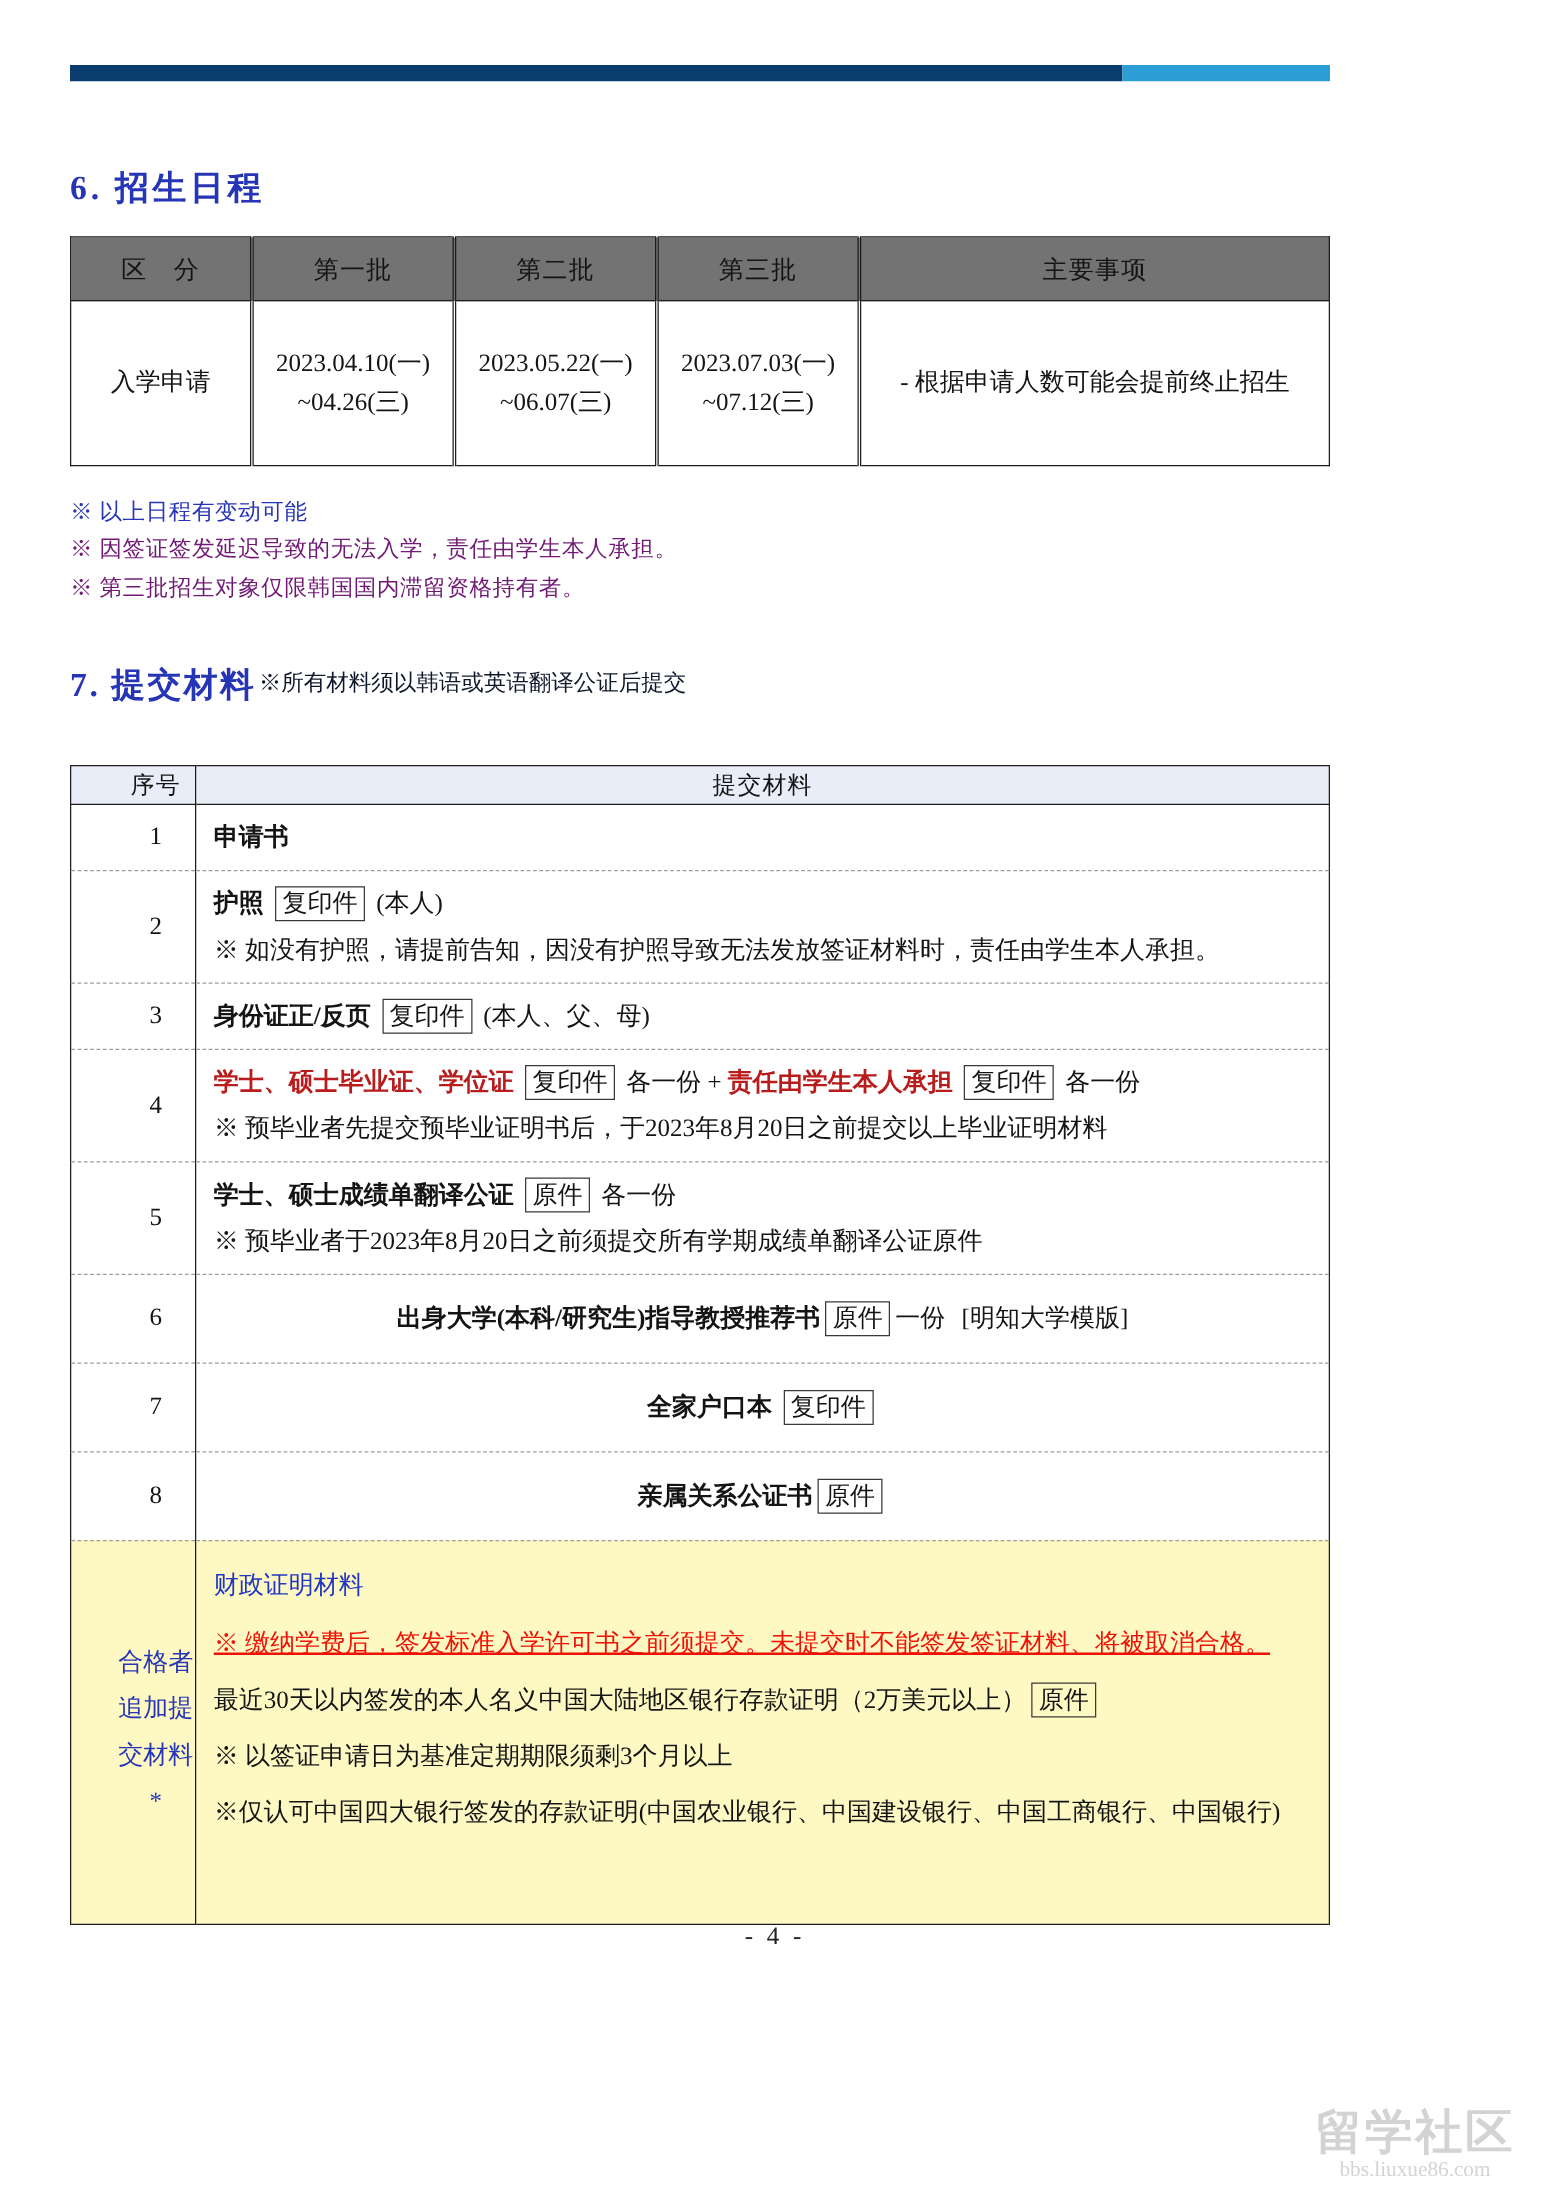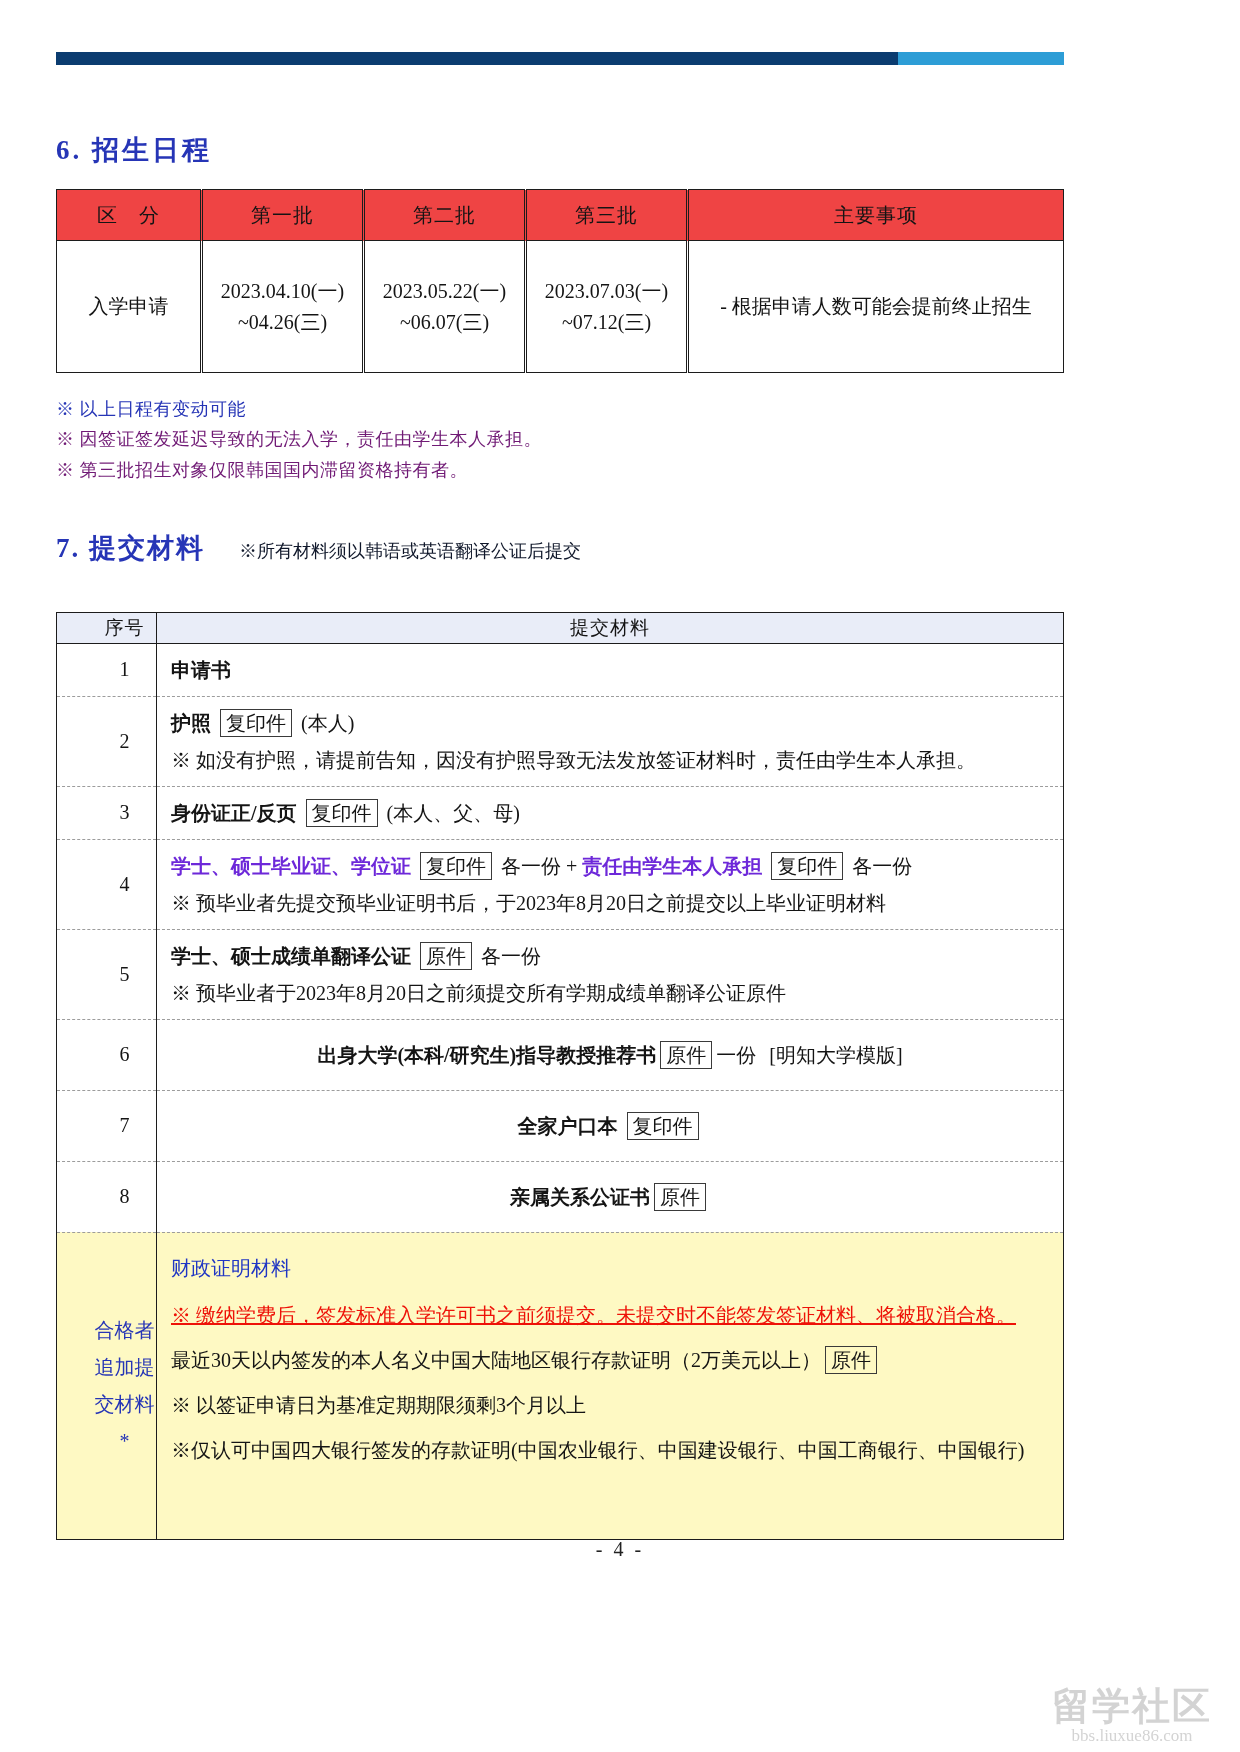--- a/index.html
+++ b/index.html
@@ -12,49 +12,49 @@
 
   
   .top-bar { margin-top:52px; height:13px; display:flex; }
   .bar-dark { width:842px; background:#0b3c70; }
   .bar-light { flex:1; background:#2d9dd6; }
 
   
   .sec-title {
     margin-top:67px; font-size:27px; font-weight:bold; color:#2635b6; letter-spacing:3px;
   }
-  .sec7 { margin-top:48px; display:flex; align-items:flex-end;gap:32px; }
+  .sec7 { margin-top:48px; display:flex; align-items:center; }
   .sec7 .t { font-size:27px; font-weight:bold; color:#2635b6; letter-spacing:2px; }
   .sec7 .n { font-size:18px; color:#0f172a; margin-left:2px; padding-bottom:3px; }
 
   
   table { border-collapse:collapse; width:100%; }
   .t1 { margin-top:21px; }
   .t1 th, .t1 td { border:1px solid #1c1c1c; text-align:center; }
-  .t1 th { background:#ef4444; height:51px; font-weight:normal; font-size:20px; letter-spacing:1px; }
+  .t1 th { background:#737373; height:51px; font-weight:normal; font-size:20px; letter-spacing:1px; }
   .t1 td { height:132px; font-size:20px; line-height:1.55; }
   .t1 .dbl { border-left:3px double #1c1c1c; border-right:3px double #1c1c1c; }
   .t1 .c-cat { width:145px; }
   .t1 .c-batch { width:162px; }
 
   
   .notes { margin-top:24px; font-size:18px;font-family:Liberation Serif, serif; }
   .note { margin-bottom:6px; letter-spacing:0.5px; line-height:1.35; }
   .blue { color:#2635b6; }
   .red { color:#701a75; }
 
   
   .t2 { margin-top:46px; border:1px solid #1c1c1c; }
   .t2 th { background:#e9edf8; border:1px solid #1c1c1c; font-weight:normal; font-size:19px; height:31px; letter-spacing:1px; }
   .t2 td { border-right:1px solid #1c1c1c; border-left:1px solid #1c1c1c; border-top:1px dashed #9c9c9c; font-size:20px; vertical-align:middle; }
   .t2 .num { width:100px; text-align:center;padding-left:36px; }
   .t2 .mat-cell { padding:11px 14px; line-height:1.5; }
   .t2 tr.pad-lg td.mat-cell { padding-top:20px; padding-bottom:20px;text-align:center; }
   .row-title { font-weight:bold; }
-  .blue-title { font-weight:bold; color:#6d28d9; }
+  .blue-title { font-weight:bold; color:#b91c1c; }
   .boxed { display:inline-block; border:1px solid #3a3a3a; padding:0 5px; margin:0 4px; line-height:1.3; font-weight:normal; }
   .sub-note { margin-top:7px; font-weight:normal; }
   .bracket { margin-left:8px; }
 
   
   .yellow { background:#fef9c3; }
   .y-label { color:#2635b6; white-space:pre-line; text-align:center; font-size:21px; line-height:1.85; vertical-align:middle; }
   .fin-cell { vertical-align:top; padding:20px 14px 14px 14px !important; }
   .fin-inner { min-height:272px; }
   .fin-head { color:#2036c4; margin-bottom:16px; }

